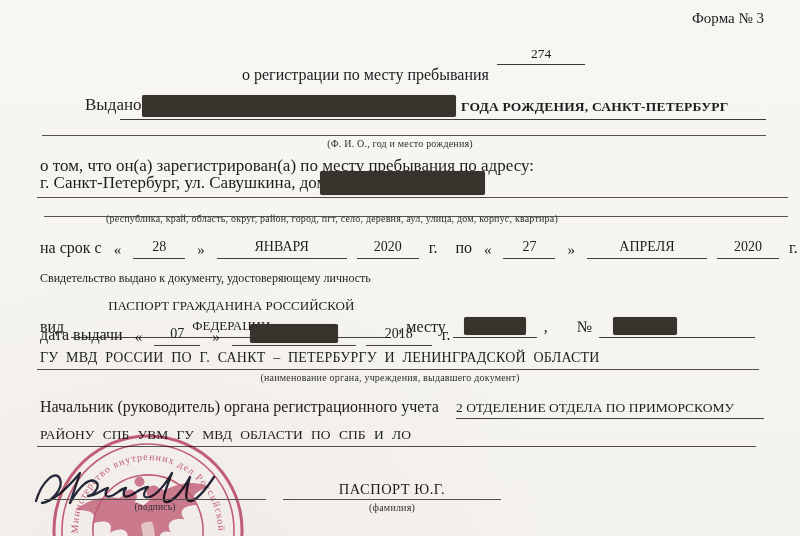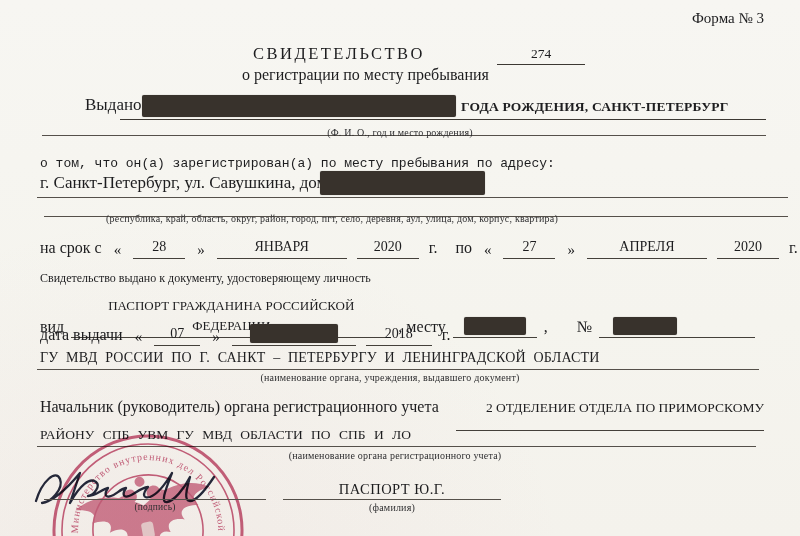--- a/index.html
+++ b/index.html
@@ -27,33 +27,32 @@
   .stamp{mix-blend-mode:multiply;opacity:.85;transform:rotate(-10deg);}
   .sig{mix-blend-mode:multiply;}
 </style>
 </head>
 <body>
 
 <div class="page">
 
   <div class="abs" style="top:10px;right:36px;font-size:15px;">Форма № 3</div>
 
-  <div class="abs" style="top:44px;left:253px;font-size:16.5px;letter-spacing:2.5px;">СВИДЕТЕЛЬСТВО</div>
   <div class="abs" style="top:42px;left:497px;width:88px;height:22px;border-bottom:1px solid #3c3833;text-align:center;font-size:13.5px;line-height:24px;">274</div>
   <div class="abs" style="top:66px;left:242px;font-size:16px;">о регистрации по месту пребывания</div>
 
   <div class="abs" style="top:95px;left:85px;font-size:17px;">Выдано</div>
   <div class="abs redact" style="top:95px;left:142px;width:314px;height:22px;"></div>
   <div class="abs" style="top:99px;left:461px;font-size:13.5px;font-weight:bold;letter-spacing:.2px;">ГОДА РОЖДЕНИЯ, САНКТ-ПЕТЕРБУРГ</div>
   <div class="hline bold" style="top:119px;left:120px;width:646px;"></div>
 
   <div class="hline" style="top:135px;left:42px;width:724px;"></div>
-  <div class="abs caption" style="top:127px;left:0;width:800px;">(Ф. И. О., год и место рождения)</div>
+  <div class="abs caption" style="top:138px;left:0;width:800px;">(Ф. И. О., год и место рождения)</div>
 
-  <div class="abs" style="top:156px;left:40px;font-size:13px;font-family:Liberation Mono, monospace;">о том, что он(а) зарегистрирован(а) по месту пребывания по адресу:</div>
+  <div class="abs" style="top:156px;left:40px;font-size:17px;">о том, что он(а) зарегистрирован(а) по месту пребывания по адресу:</div>
   <div class="abs" style="top:173px;left:40px;font-size:17px;">г. Санкт-Петербург, ул. Савушкина, дом</div>
   <div class="abs redact" style="top:171px;left:320px;width:165px;height:24px;"></div>
   <div class="hline" style="top:197px;left:37px;width:751px;"></div>
 
   <div class="hline" style="top:216px;left:44px;width:744px;"></div>
   <div class="abs caption" style="top:213px;left:0;width:664px;">(республика, край, область, округ, район, город, пгт, село, деревня, аул, улица, дом, корпус, квартира)</div>
 
   <div class="abs flexrow" style="top:237px;left:40px;gap:10px;">
     <span class="lbl">на срок с</span>
     <span class="quote">«</span>
@@ -91,24 +90,23 @@
     <span class="uval" style="width:116px;height:21px;"><span class="redact" style="display:inline-block;width:88px;height:19px;vertical-align:bottom;"></span></span>
     <span class="uval reg" style="width:58px;">2018</span>
     <span class="lbl">г.</span>
   </div>
 
   <div class="abs" style="top:350px;left:40px;font-size:14px;word-spacing:4px;letter-spacing:.2px;">ГУ МВД РОССИИ ПО Г. САНКТ – ПЕТЕРБУРГУ И ЛЕНИНГРАДСКОЙ ОБЛАСТИ</div>
   <div class="hline" style="top:369px;left:37px;width:722px;"></div>
   <div class="abs caption" style="top:372px;left:0;width:780px;">(наименование органа, учреждения, выдавшего документ)</div>
 
   <div class="abs" style="top:398px;left:40px;font-size:16px;">Начальник (руководитель) органа регистрационного учета</div>
-  <div class="abs" style="top:400px;left:456px;width:308px;border-bottom:1.3px solid #44403a;text-align:right;font-size:13.5px;padding-bottom:14px;">2 ОТДЕЛЕНИЕ ОТДЕЛА ПО ПРИМОРСКОМУ</div>
+  <div class="abs" style="top:400px;left:456px;width:308px;border-bottom:1.3px solid #44403a;text-align:left;font-size:13.5px;padding-bottom:2px;">2 ОТДЕЛЕНИЕ ОТДЕЛА ПО ПРИМОРСКОМУ</div>
   <div class="abs" style="top:427px;left:40px;font-size:13.5px;word-spacing:5px;">РАЙОНУ СПБ УВМ ГУ МВД ОБЛАСТИ ПО СПБ И ЛО</div>
   <div class="hline" style="top:446px;left:37px;width:719px;"></div>
-  <div class="abs caption" style="top:450px;left:0;width:790px;">(наименование органа регистрационного учета)</div>
 
   <svg class="abs stamp" style="left:28px;top:410px;z-index:2;" width="240" height="240" viewBox="0 0 240 240">
     <circle cx="120" cy="120" r="94" fill="none" style="stroke:var(--stamp)" stroke-width="3"></circle>
     <circle cx="120" cy="120" r="86" fill="none" style="stroke:var(--stamp)" stroke-width="1.6"></circle>
     <circle cx="120" cy="120" r="55" fill="none" style="stroke:var(--stamp)" stroke-width="1.6"></circle>
     <defs>
       <path id="ringPath" d="M 50,120 A 70,70 0 1,1 190,120 A 70,70 0 1,1 50,120"></path>
       <path id="botPath" d="M 62,162 A 72,72 0 0,0 178,162"></path>
     </defs>
     <text font-size="10" letter-spacing="1.1" style="fill:var(--stamp)" font-family="'Liberation Serif',serif">

